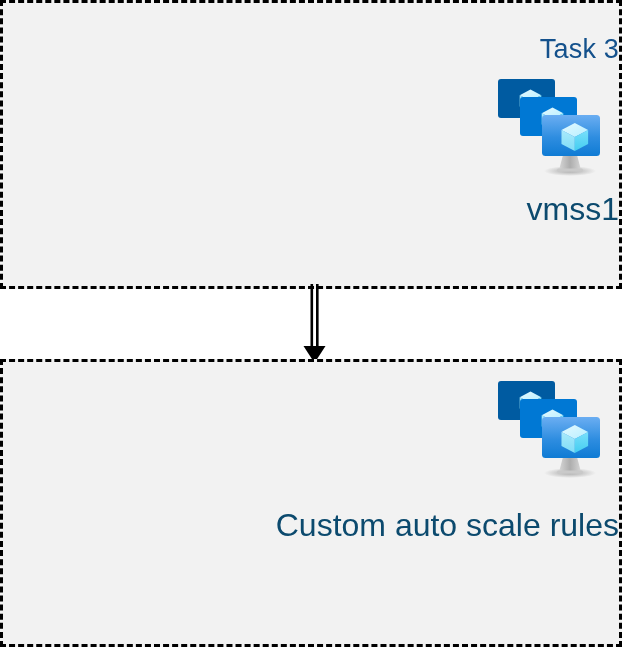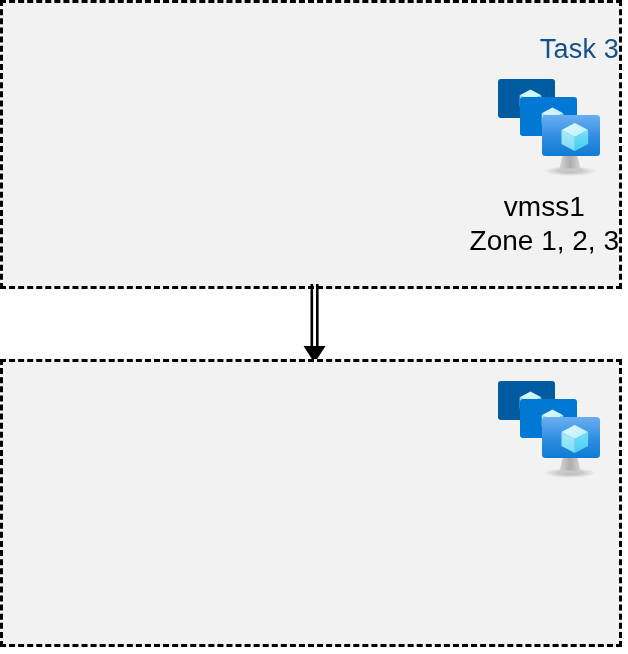--- a/index.html
+++ b/index.html
@@ -68,22 +68,22 @@
     display: block;
   }
 
   #task-box-top .icon-wrap { margin-top: 9px; margin-left: 4px; }
   #task-box-bottom .icon-wrap { margin-top: 12px; margin-left: 4px; }
 
   .icon-wrap svg { display: block; width: 130px; height: 108px; }
 
   .caption-block {
     text-align: center;
-    color: #000000;
-    font-size: 28px;
+    color: #0c4a6e;
+    font-size: 32px;
     line-height: 1.22;
     font-weight: 400;
     white-space: nowrap;
   }
 
   #task-box-top .caption-block { margin-top: 10px; }
   #task-box-bottom .caption-block { margin-top: 24px; }
 
   .caption-line { display: block; }
 
@@ -161,21 +161,20 @@
         <g transform="translate(71,51) scale(0.74)">
           <path d="M20 0 L38 9.5 L20 19 L2 9.5 Z" fill="url(#gCubeTopA)"></path>
           <path d="M2 9.5 L20 19 L20 38 L2 28.5 Z" fill="url(#gCubeLeftA)"></path>
           <path d="M38 9.5 L20 19 L20 38 L38 28.5 Z" fill="url(#gCubeRightA)"></path>
         </g>
       </svg>
     </div>
 
     <div class="caption-block">
       <span class="caption-line">vmss1</span>
-      <span class="caption-line">Zone 1, 2, 3</span>
     </div>
   </div>
 
   <div id="flow-arrow">
     <svg width="40" height="80" viewBox="0 0 40 80" xmlns="http://www.w3.org/2000/svg" aria-hidden="true">
 
       <rect x="15.5" y="0" width="2.6" height="64" fill="#000000"></rect>
       <rect x="21.0" y="0" width="2.6" height="64" fill="#000000"></rect>
 
       <path d="M8.5 62 L30.5 62 L19.5 79 Z" fill="#000000"></path>
@@ -236,15 +235,18 @@
 
         <rect x="53" y="43" width="58" height="41" rx="3.5" fill="url(#gFrontB)"></rect>
         <g transform="translate(71,51) scale(0.74)">
           <path d="M20 0 L38 9.5 L20 19 L2 9.5 Z" fill="url(#gCubeTopB)"></path>
           <path d="M2 9.5 L20 19 L20 38 L2 28.5 Z" fill="url(#gCubeLeftB)"></path>
           <path d="M38 9.5 L20 19 L20 38 L38 28.5 Z" fill="url(#gCubeRightB)"></path>
         </g>
       </svg>
     </div>
 
+    <div class="caption-block">
+      <span class="caption-line">Custom auto scale rules</span>
+    </div>
   </div>
 
 </div>
 
 </body></html>

